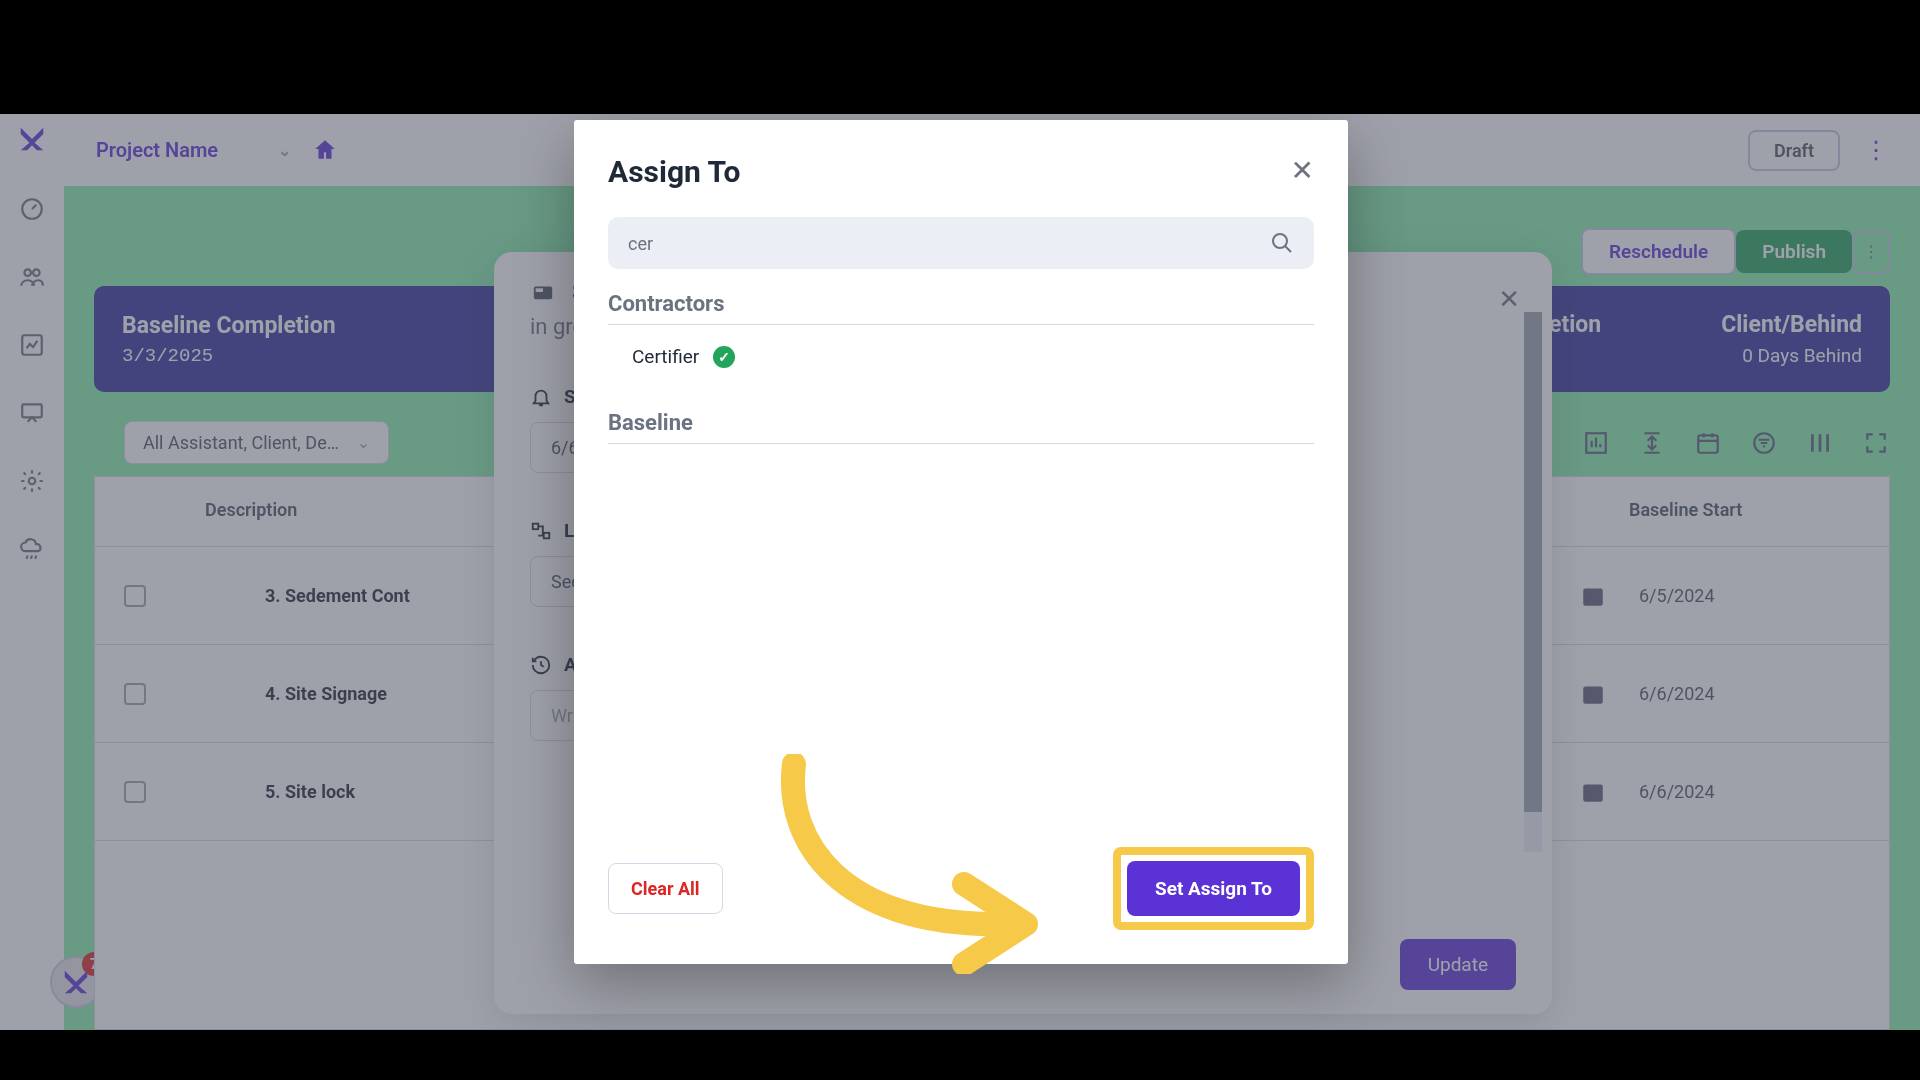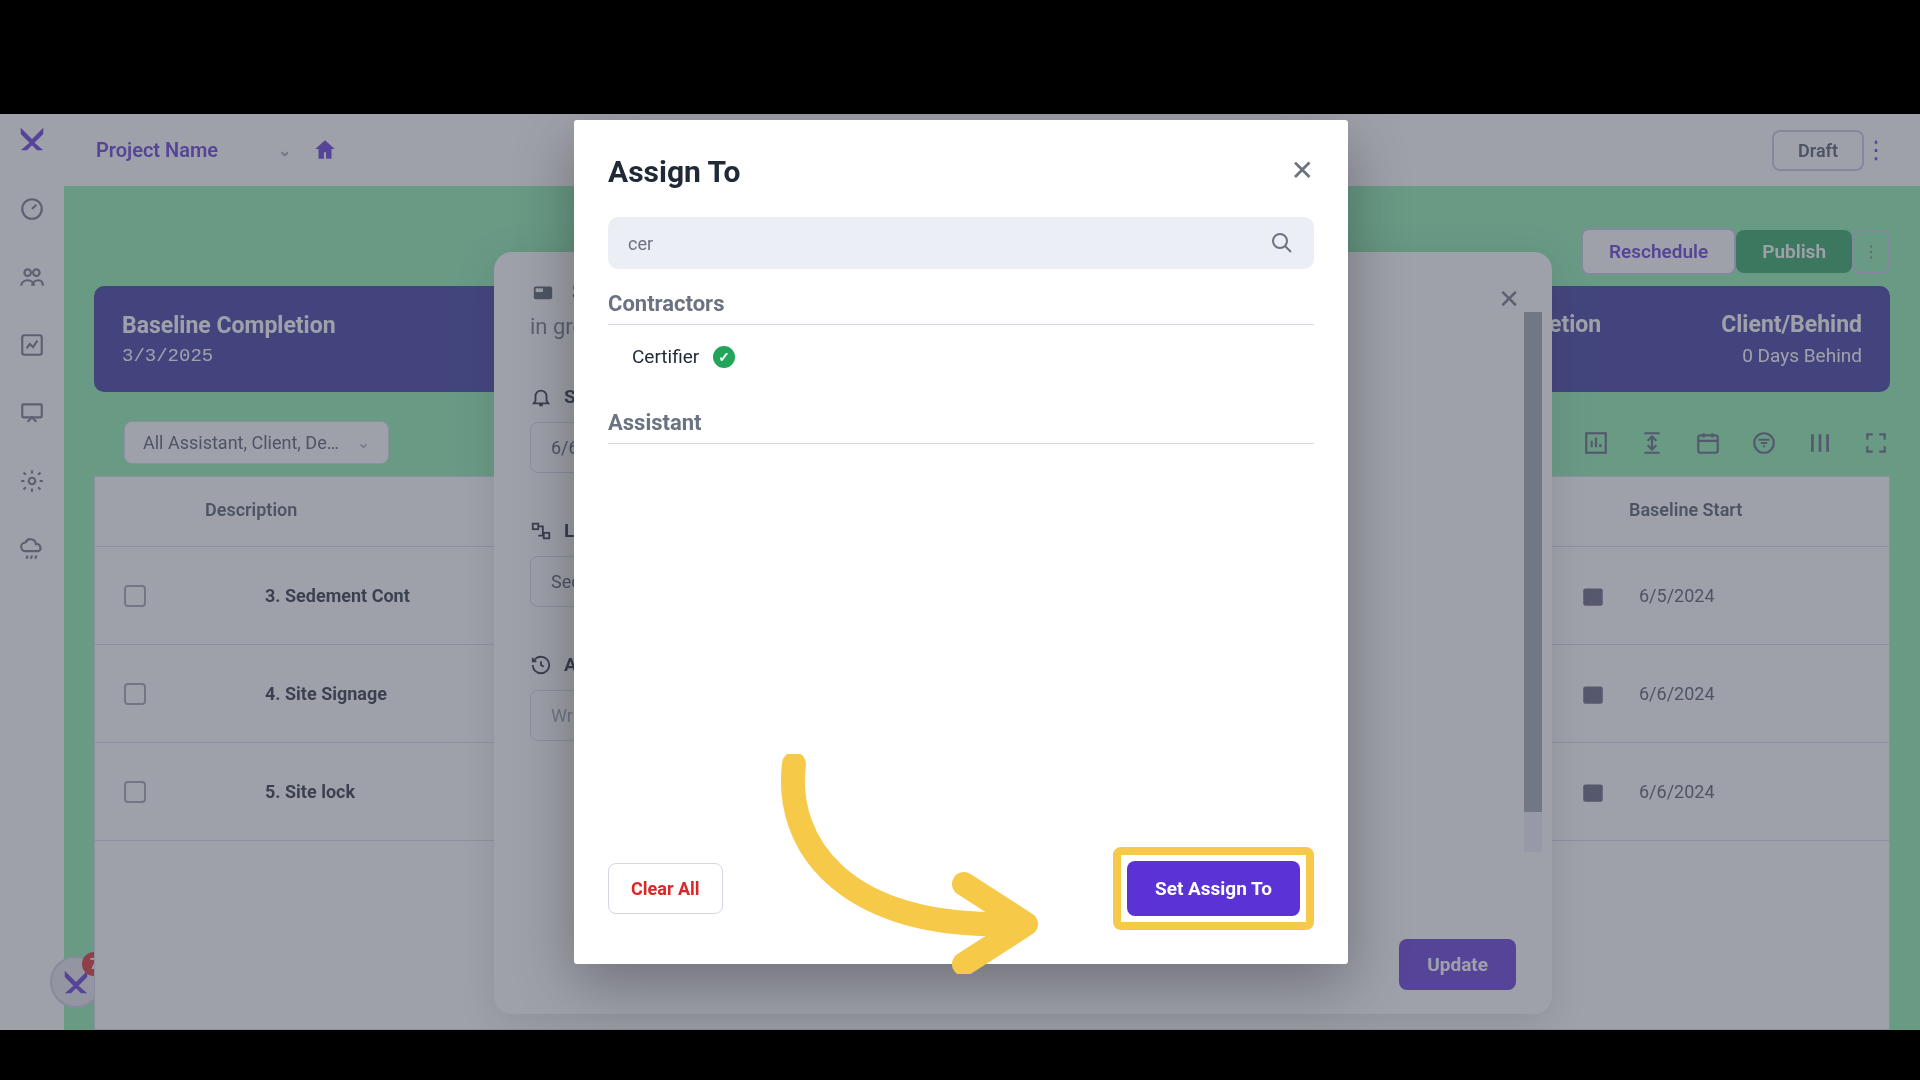--- a/index.html
+++ b/index.html
@@ -7,21 +7,21 @@
   .app-viewport { position:absolute; left:0; top:114px; width:1920px; height:916px; background:#86efac; overflow:hidden; }
   .sidebar { position:absolute; left:0; top:0; width:64px; height:100%; background:#fff; display:flex; flex-direction:column; align-items:center; padding-top:10px; gap:42px; }
   .sidebar-logo { width:30px; height:30px; display:flex; align-items:center; justify-content:center; }
   .sidebar-icon { width:26px; height:26px; color:#6b7280; display:flex; align-items:center; justify-content:center; cursor:pointer; }
   .sidebar-help { position:absolute; left:50px; bottom:22px; width:52px; height:52px; border-radius:50%; background:#e5e7eb; border:2px solid #c9cde0; display:flex; align-items:center; justify-content:center; }
   .help-badge { position:absolute; top:-6px; right:-6px; background:#dc2626; color:#fff; font-size:14px; font-weight:700; width:24px; height:24px; border-radius:50%; display:flex; align-items:center; justify-content:center; }
   .topbar { position:absolute; left:64px; top:0; right:0; height:72px; background:#fff; display:flex; align-items:center; padding:0 32px; gap:20px; }
   .project-dd { display:flex; align-items:center; gap:60px; color:#5b32d6; font-size:20px; font-weight:600; cursor:pointer; }
   .chev-down { color:#9ca3af; font-size:16px; }
   .home-icon { color:#5b32d6; font-size:24px; cursor:pointer; }
-  .topbar-right { margin-left:auto; display:flex; align-items:center; gap:0; }
+  .topbar-right { margin-left:auto; display:flex; align-items:center; gap:24px; }
   .btn-draft { border:2px solid #c3c8df; background:#fff; color:#4b5563; padding:8px 24px; border-radius:8px; font-size:18px; font-weight:600; cursor:pointer; }
   .more-v { color:#5b32d6; font-size:24px; cursor:pointer; }
 
   .content { position:absolute; left:64px; top:72px; right:0; bottom:0; }
   .action-row { position:absolute; right:30px; top:42px; display:flex; align-items:center; gap:0; }
   .btn-resched { border:2px solid #c3c8df; background:#fff; color:#5b32d6; padding:10px 26px; border-radius:8px; font-size:19px; font-weight:600; cursor:pointer; }
   .btn-publish { border:none; background:#22a55a; color:#fff; padding:10px 26px; border-radius:8px; font-size:19px; font-weight:600; cursor:pointer; }
   .btn-more-sq { width:38px; height:44px; border:2px solid #c3c8df; border-radius:8px; display:flex; align-items:center; justify-content:center; color:#6b7280; cursor:pointer; }
 
   .metrics-bar { position:absolute; left:30px; top:100px; right:30px; height:106px; background:#33329b; border-radius:10px; display:flex; align-items:center; padding:0 28px; color:#fff; }
@@ -51,21 +51,21 @@
 
   
   .panel { position:absolute; left:430px; top:66px; width:1058px; height:762px; background:#fff; border-radius:18px; box-shadow:0 10px 40px rgba(0,0,0,0.15); padding:26px 36px; color:#4b5563; }
   .panel-close { position:absolute; right:32px; top:32px; font-size:26px; color:#6b7280; cursor:pointer; }
   .panel-title-row { display:flex; align-items:center; gap:16px; font-size:24px; font-weight:700; color:#1f2937; }
   .panel-sub { font-size:22px; color:#6b7280; margin-top:8px; }
   .p-section { margin-top:46px; }
   .p-label { display:flex; align-items:center; gap:12px; font-size:19px; font-weight:700; color:#1f2937; margin-bottom:14px; }
   .p-field { border:1px solid #d4d8e6; border-radius:8px; padding:14px 20px; font-size:18px; color:#4b5563; width:300px; }
   .panel-footer { position:absolute; right:36px; bottom:24px; }
-  .btn-update { background:#5b32d6; color:#fff; border:none; padding:14px 28px; border-radius:8px; font-size:19px; font-weight:700; cursor:pointer; }
+  .btn-update { background:#5b32d6; color:#fff; border:none; padding:14px 28px; border-radius:8px; font-size:19px; font-weight:400; cursor:pointer; }
   .panel-scroll { position:absolute; right:10px; top:60px; width:18px; height:540px; background:#eceef5; }
   .panel-thumb { width:100%; height:500px; background:#9ca3af; }
 
   
   .dim { position:absolute; inset:0; background:rgba(80,84,100,0.55); }
 
   
   .modal { position:absolute; left:574px; top:6px; width:774px; height:844px; background:#fff; border-radius:3px; box-shadow:0 20px 60px rgba(0,0,0,0.3); padding:34px; }
   .modal-title { font-size:30px; font-weight:700; color:#1f2937; }
   .modal-close { position:absolute; right:34px; top:34px; font-size:28px; color:#6b7280; cursor:pointer; }
@@ -334,21 +334,21 @@
           </svg>
       </div>
     </div>
 
     <div class="grp-label">Contractors</div>
     <div class="result-row">
       <span>Certifier</span>
       <div class="check-badge">✓</div>
     </div>
 
-    <div class="grp-label">Assistant</div>
+    <div class="grp-label">Baseline</div>
 
     <div class="modal-footer">
       <button class="btn-clear">Clear All</button>
       <div class="btn-set-wrap">
         <button class="btn-set">Set Assign To</button>
       </div>
     </div>
   </div>
 
   <svg class="arrow-ann" width="300" height="220" viewBox="0 0 300 220">

